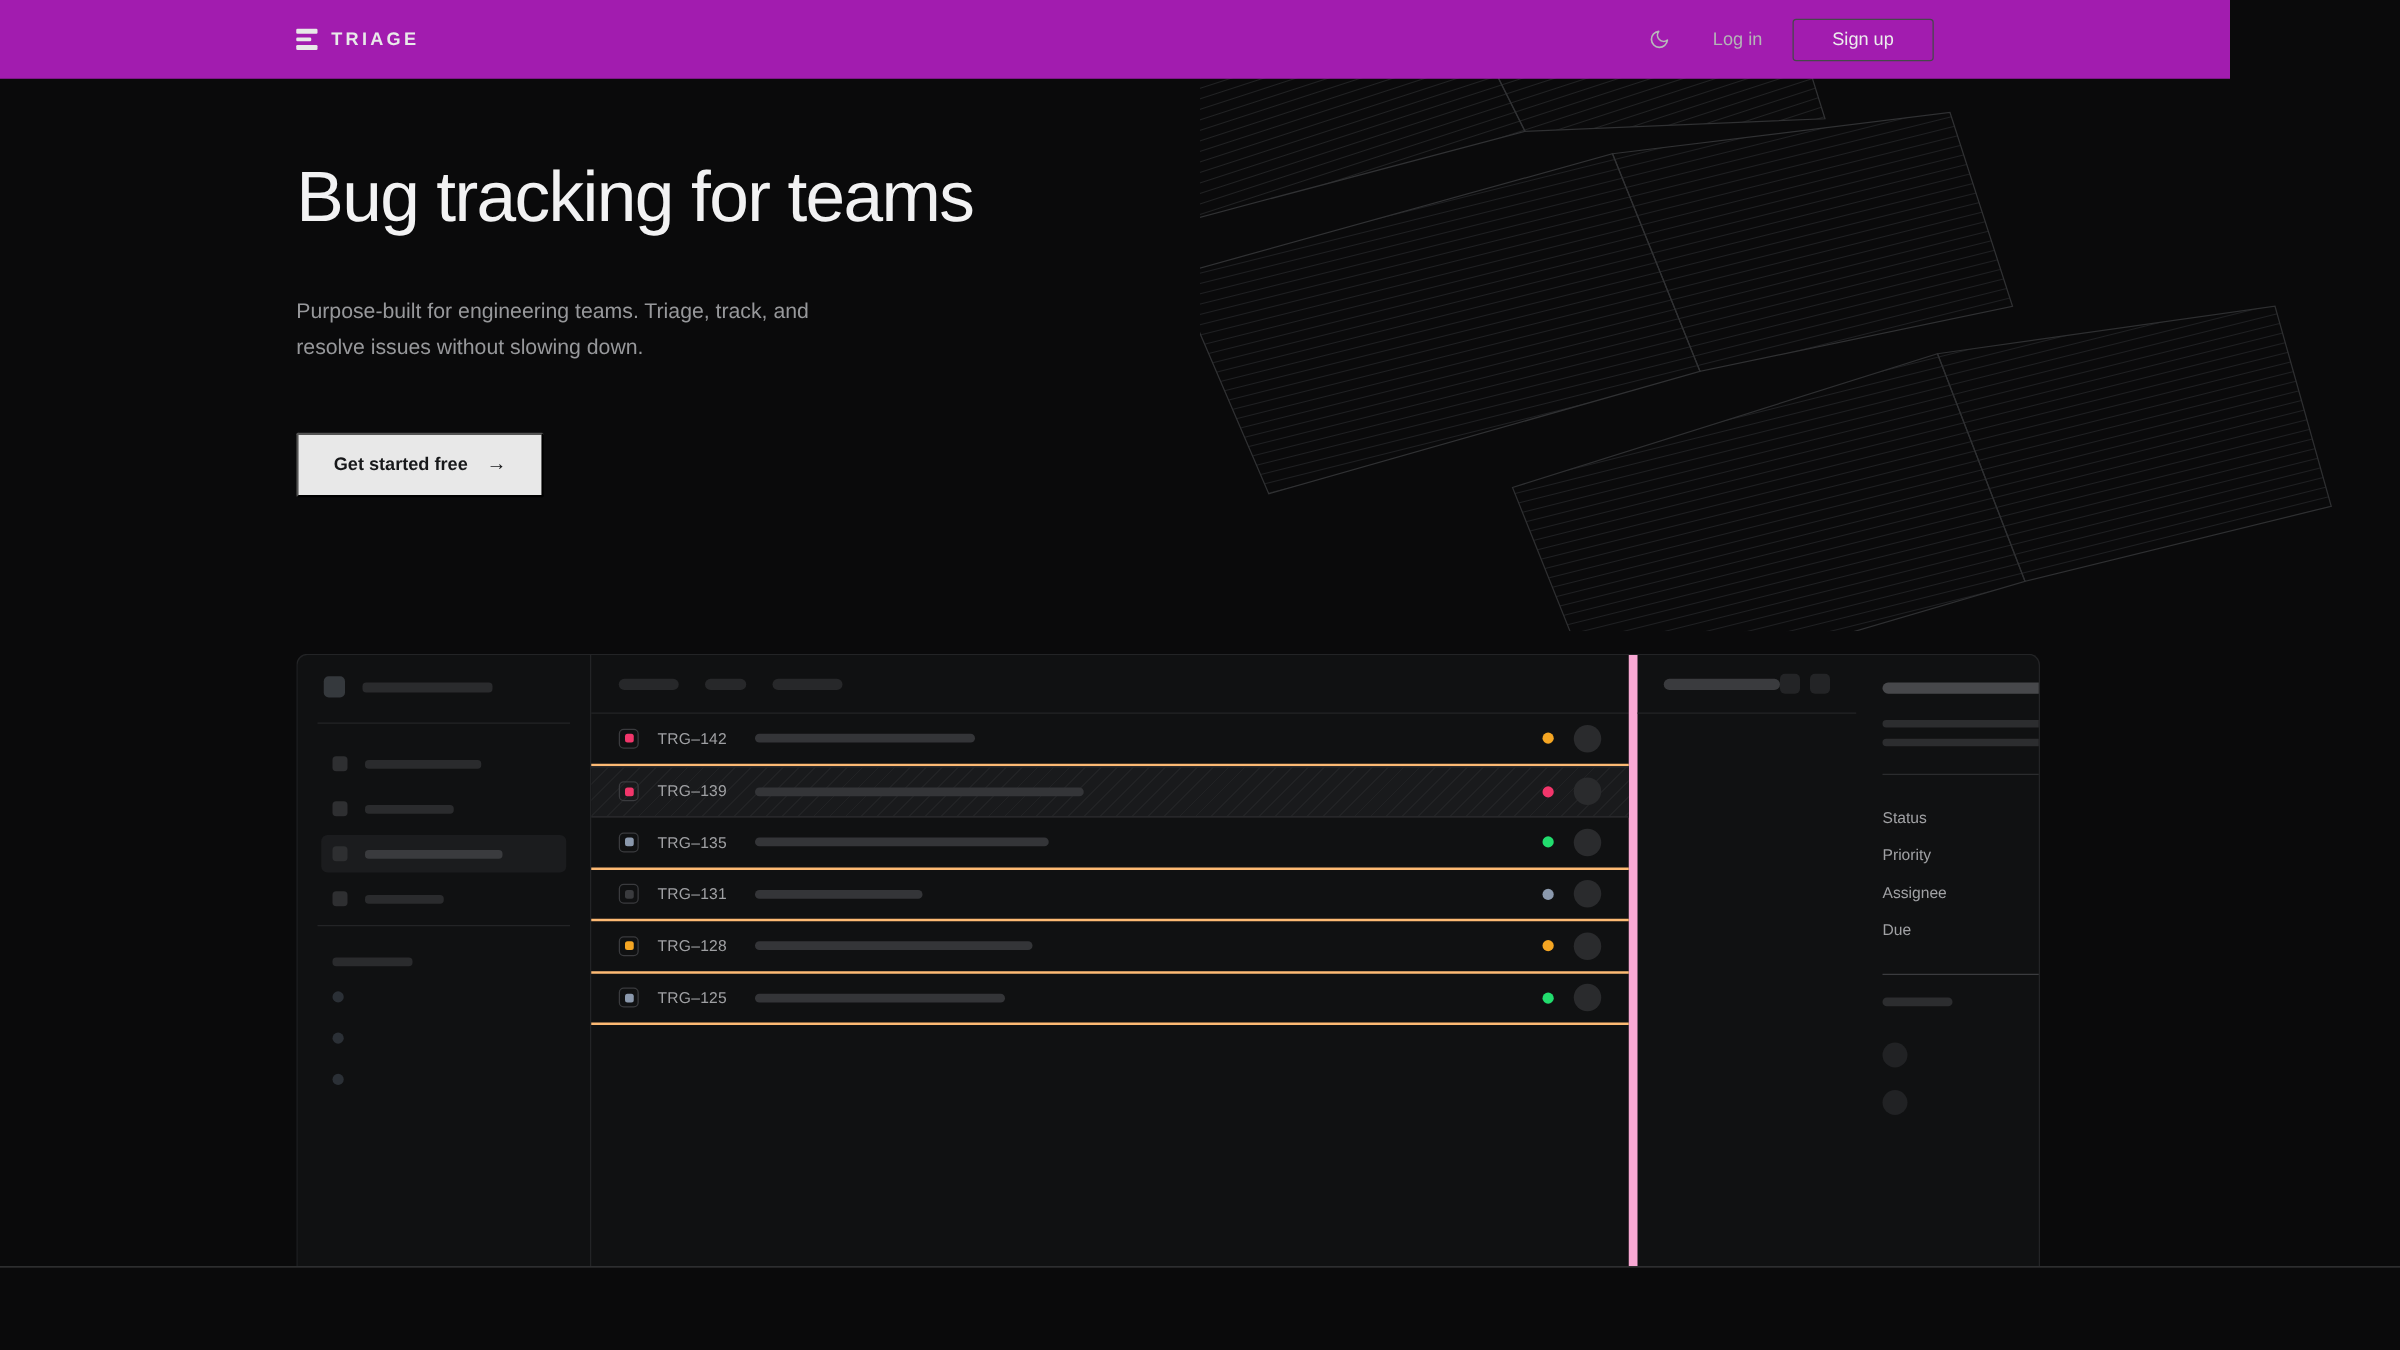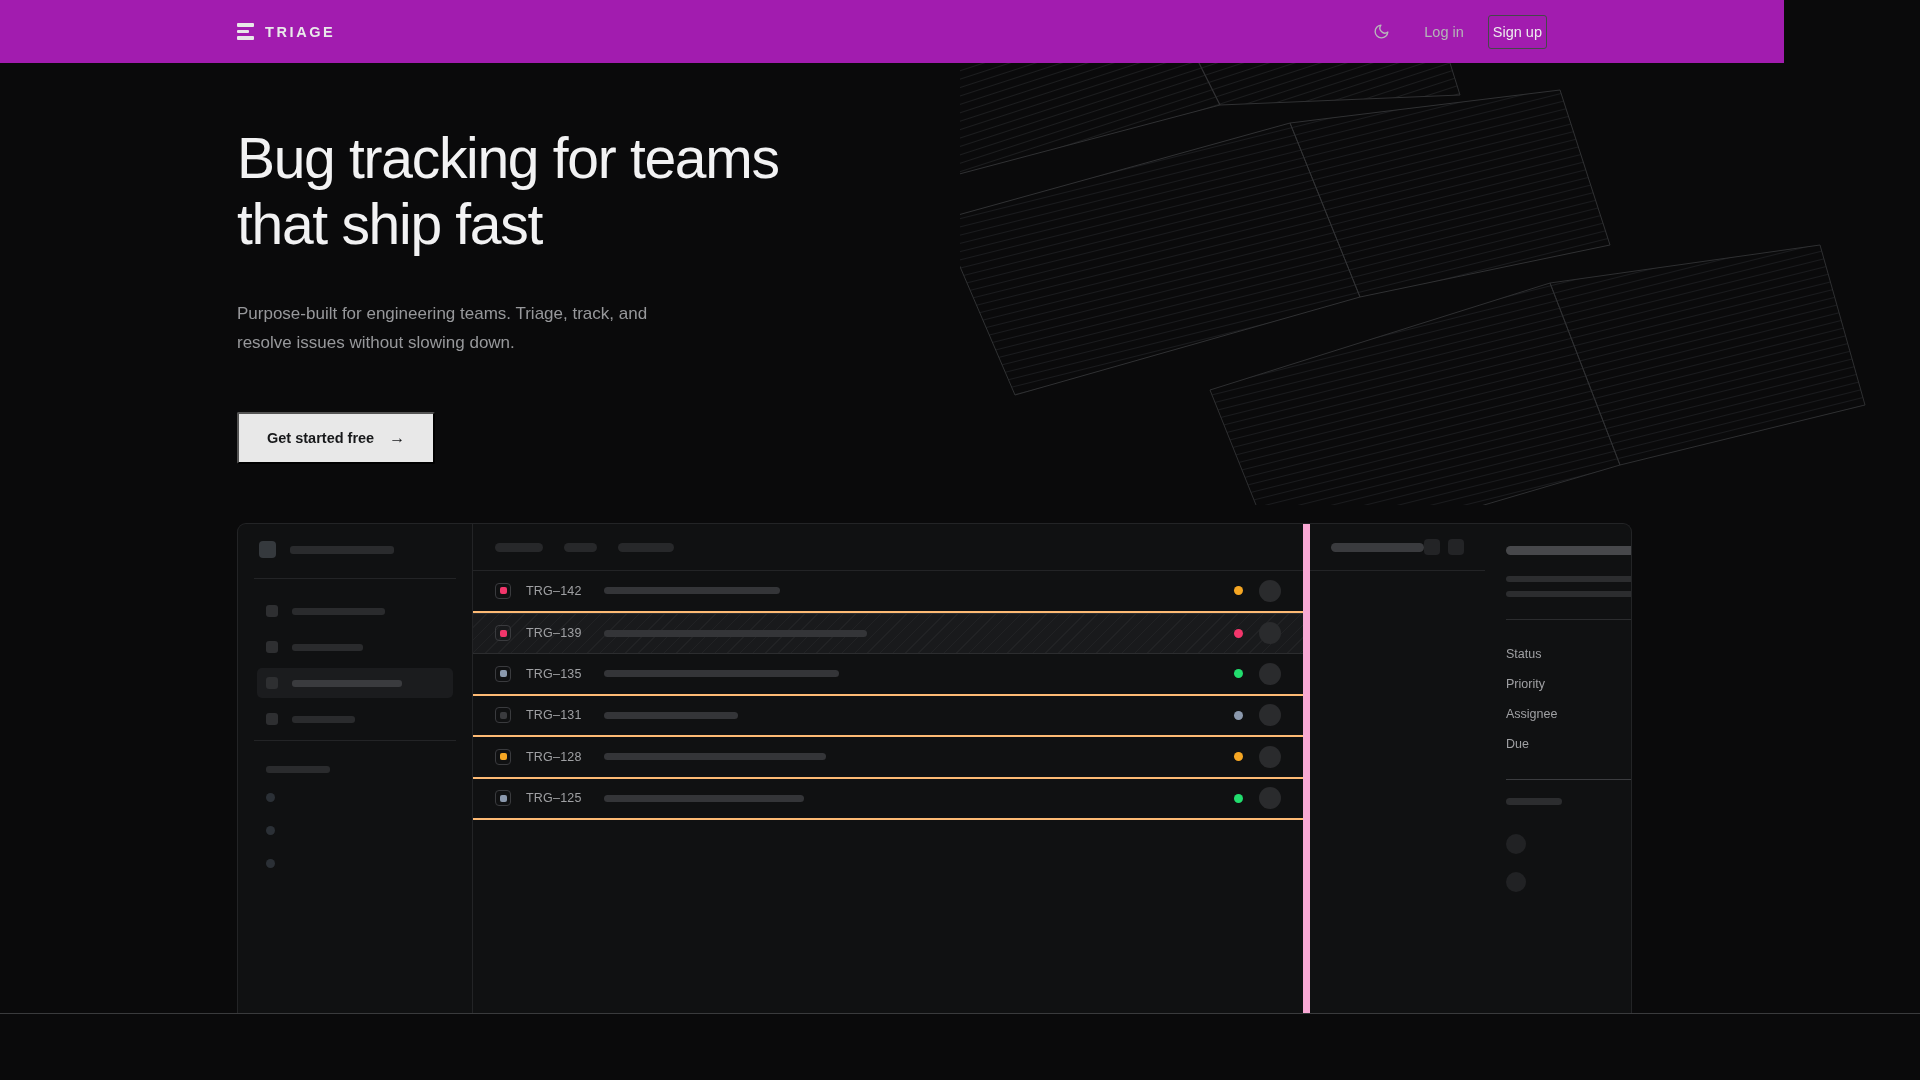--- a/index.html
+++ b/index.html
@@ -41,21 +41,21 @@
     margin-right:26px;
   }
   .moon-btn svg { display:block; }
   .login-link {
     color:#b4b5b7; font-size:14.5px; margin-right:24px;
     white-space:nowrap;
   }
   .signup-btn {
     border:1px solid #46474a; background:transparent;
     color:#ededee; font-size:14.5px;
-    padding:8px 4px; border-radius:3px; white-space:nowrap;
+    padding:8px 31px; border-radius:3px; white-space:nowrap;
   }
 
   
   .deco { position:absolute; top:45px; left:960px; width:960px; height:460px; overflow:hidden; z-index:1; pointer-events:none; }
   .deco svg { position:absolute; top:0; left:0; }
 
   
   .hero { position:absolute; top:63px; left:0; width:1920px; z-index:5; padding:0 237px; }
   .hero-title {
     color:#f2f2f3; font-size:57px; line-height:1.15; font-weight:normal;
@@ -204,21 +204,20 @@
         </span>
         <a class="login-link">Log in</a>
         <button class="signup-btn">Sign up</button>
       </div>
     </div>
   </div>
 
   <div class="hero">
     <h1 class="hero-title">
       <span>Bug tracking for teams</span><br>
-      <span>that ship fast</span>
     </h1>
     <p class="hero-sub">
       <span>Purpose-built for engineering teams. Triage, track, and</span><br>
       <span>resolve issues without slowing down.</span>
     </p>
     <button class="cta">
       <span>Get started free</span>
       <span class="arw">→</span>
     </button>
   </div>

